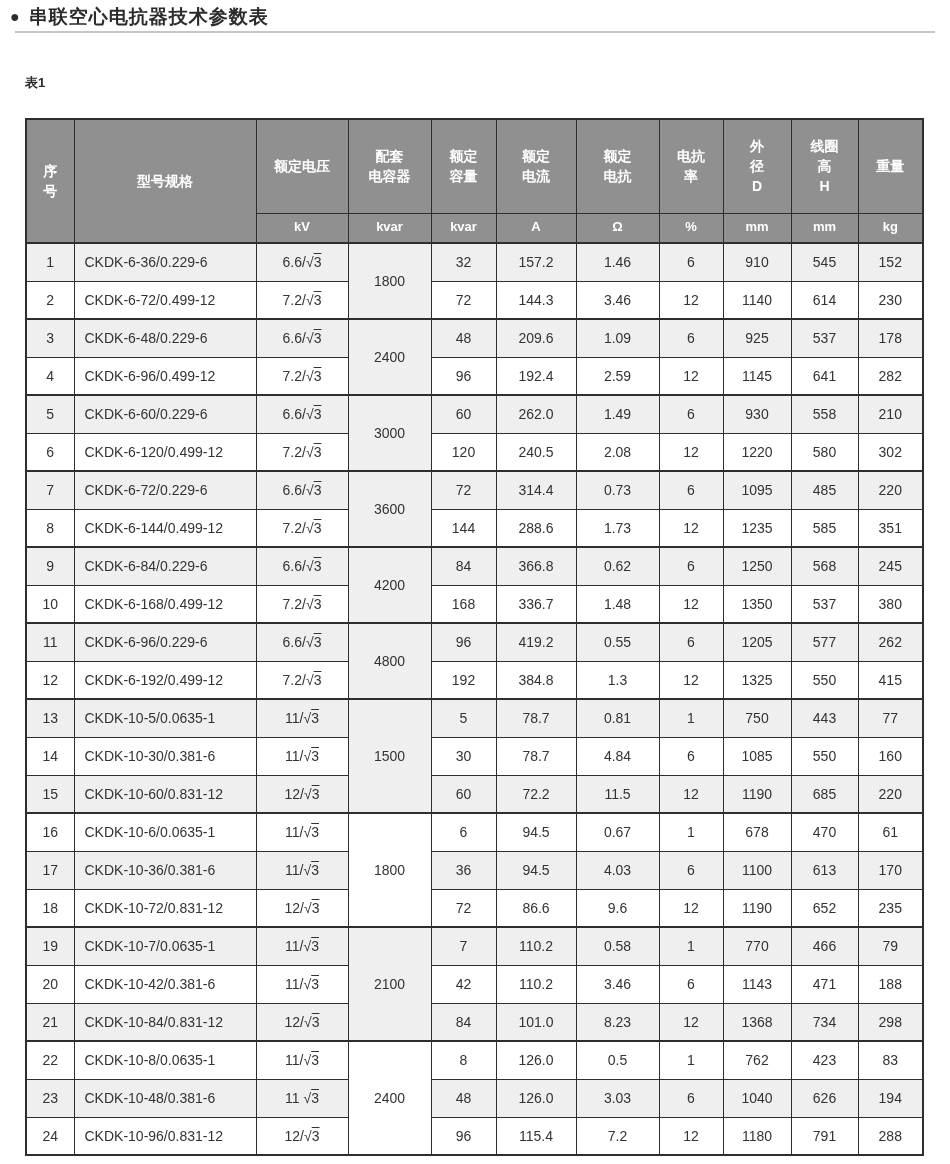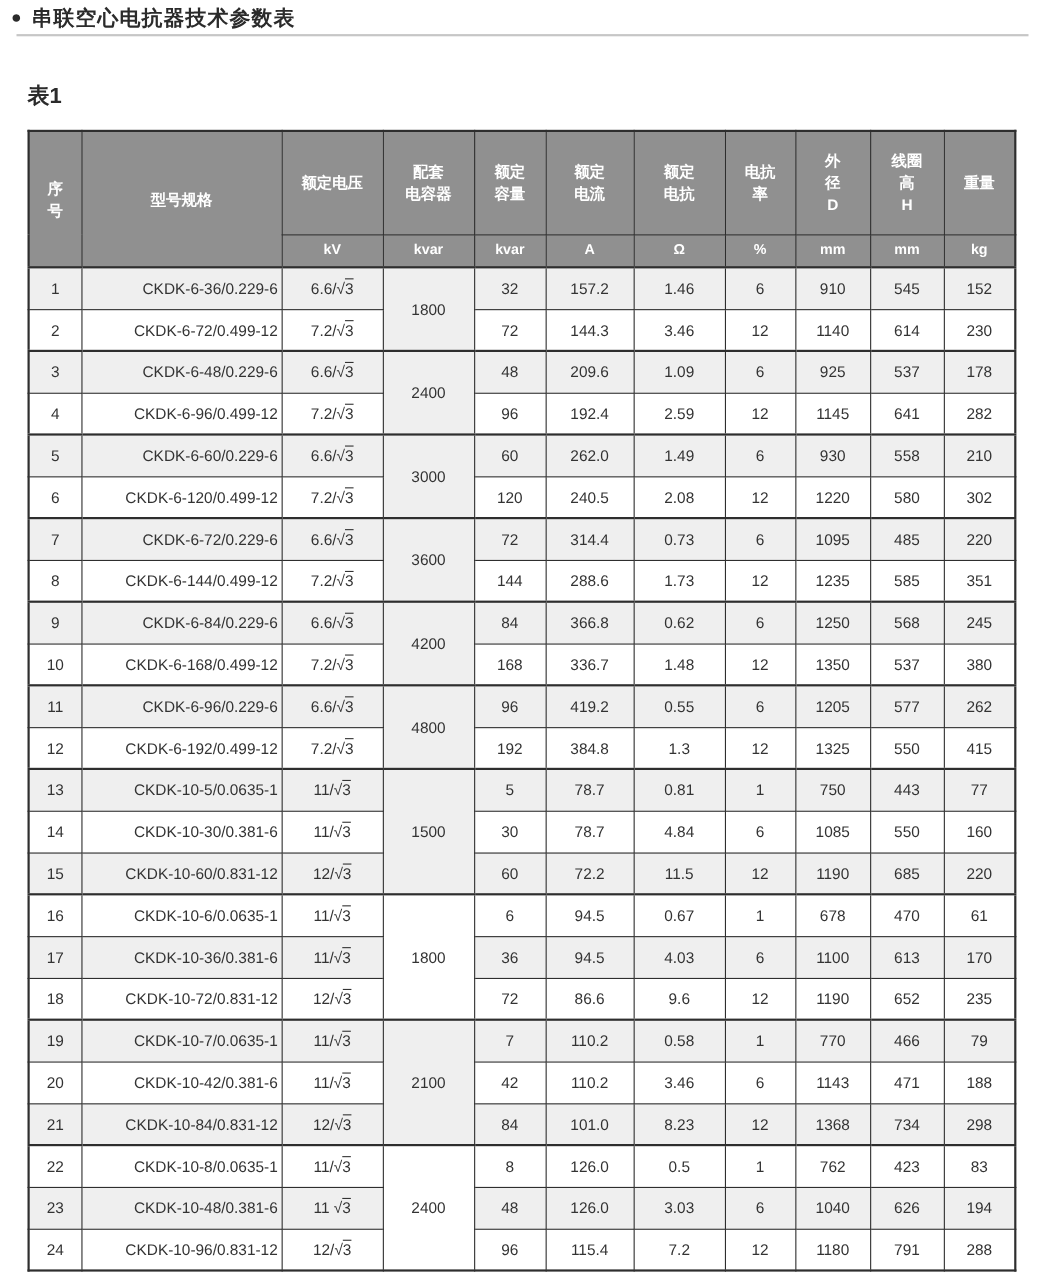--- a/index.html
+++ b/index.html
@@ -14,21 +14,21 @@
   }
   .doc-title .bullet { font-size: 16px; line-height: 1; color: #2b2b2b; }
 
   .rule {
     position: absolute; left: 15px; top: 31px;
     width: 920px; height: 2px; background: #c6c6c6;
   }
 
   .table-label {
     position: absolute; left: 25px; top: 74px;
-    font-size: 20px; font-weight: bold; color: #2b2b2b;
+    font-size: 13px; font-weight: bold; color: #2b2b2b;
   }
 
   table.params {
     position: absolute; left: 25px; top: 118px;
     border-collapse: collapse; table-layout: fixed;
     width: 897px;
     border: 2px solid #2e2e2e;
     font-size: 14px; color: #333;
   }
   .params th, .params td {
@@ -39,21 +39,21 @@
   .params thead th {
     background: #909090; color: #ffffff;
     font-weight: bold; font-size: 14px;
     white-space: pre-line; line-height: 1.45;
   }
   .params thead tr.head-main th { height: 94px; }
   .params thead tr.units th { height: 30px; font-size: 13px; margin-top: 32px; }
   .params tbody tr { height: 38px; }
   .params tbody tr.shaded td { background: #efefef; }
   .params tbody td.c-cap { background: #ffffff; font-size: 14px; }
-  .params tbody td.c-model { text-align: right; padding-left: 10px; }
+  .params tbody td.c-model { text-align: left; padding-left: 10px; }
   .params tbody tr.group-start td { border-top: 2px solid #2e2e2e; }
   .ol { text-decoration: overline; }
 </style>
 </head>
 <body>
 
 <div class="page">
 
   <div class="doc-title">
     <span class="bullet">●</span>

